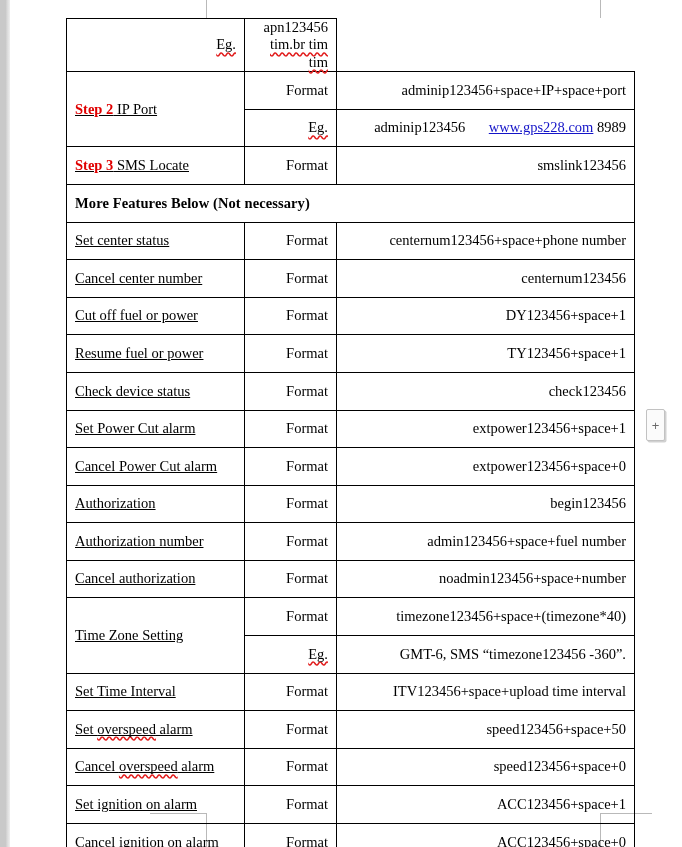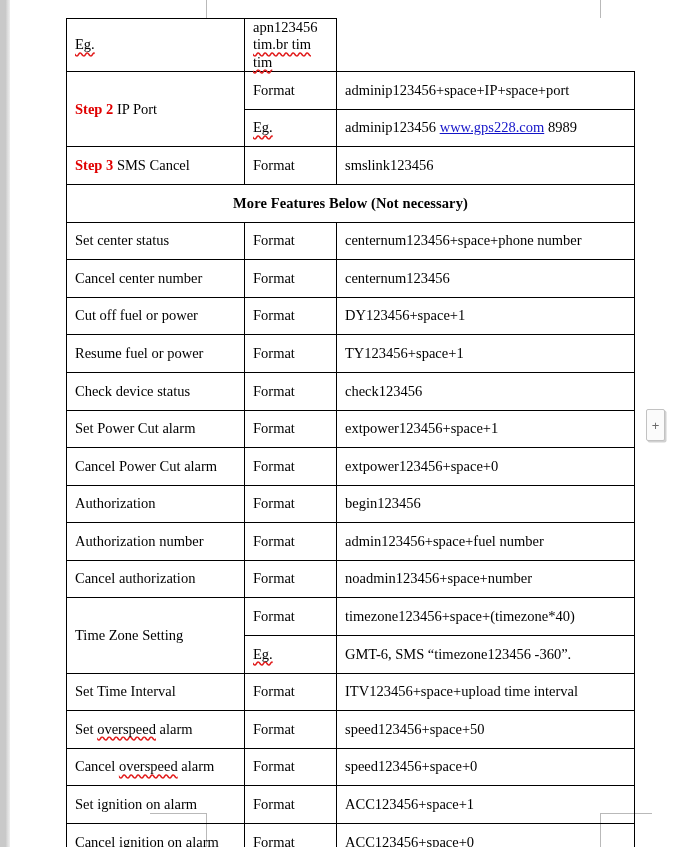--- a/index.html
+++ b/index.html
@@ -58,46 +58,46 @@
     line-height: 1.2;
     padding: 0 8px;
     height: 36.6px;
     color: #000000;
     vertical-align: middle;
   }
   col.c-label  { width: 178px; }
   col.c-kind   { width: 92px;  }
   col.c-value  { width: 298px; }
 
-  td.label { text-align: left; }
-  td.kind  { text-align: left; }
-  td.value { text-align: left; }
+  td.label { text-align: left; text-decoration: underline; }
+  td.kind  { text-align: right; }
+  td.value { text-align: right; }
 
   td.section-head {
-    text-align: center;
     font-weight: bold;
     font-size: 17px;
     letter-spacing: .1px;
     height: 34px;
   }
 
   .step-tag {
     color: #e00000;
     font-weight: bold;
   }
 
   
   .sp {
     text-decoration: underline wavy #e11b1b;
     text-decoration-skip-ink: none;
     text-underline-offset: 2px;
   }
   .link {
     color: #1414c8;
     text-decoration: underline;
+    margin-left: 20px;
   }
 
   
   .insert-handle {
     position: absolute;
     left: 636px;
     top: 409px;
     width: 17px;
     height: 30px;
     background: #fbfbfb;
@@ -142,21 +142,21 @@
         <tr>
           <td class="label" rowspan="2"><span class="step-tag">Step 2</span><span> IP Port</span></td>
           <td class="kind"><span>Format</span></td>
           <td class="value"><span>adminip123456+space+IP+space+port</span></td>
         </tr>
         <tr>
           <td class="kind"><span class="sp">Eg.</span></td>
           <td class="value"><span>adminip123456 </span><span class="link">www.gps228.com</span><span> 8989</span></td>
         </tr>
         <tr>
-          <td class="label"><span class="step-tag">Step 3</span><span> SMS Cancel</span></td>
+          <td class="label"><span class="step-tag">Step 3</span><span> SMS Locate</span></td>
           <td class="kind"><span>Format</span></td>
           <td class="value"><span>smslink123456</span></td>
         </tr>
         <tr>
           <td class="section-head" colspan="3">More Features Below (Not necessary)</td>
         </tr>
         <tr>
           <td class="label"><span>Set center status</span></td>
           <td class="kind"><span>Format</span></td>
           <td class="value"><span>centernum123456+space+phone number</span></td>

